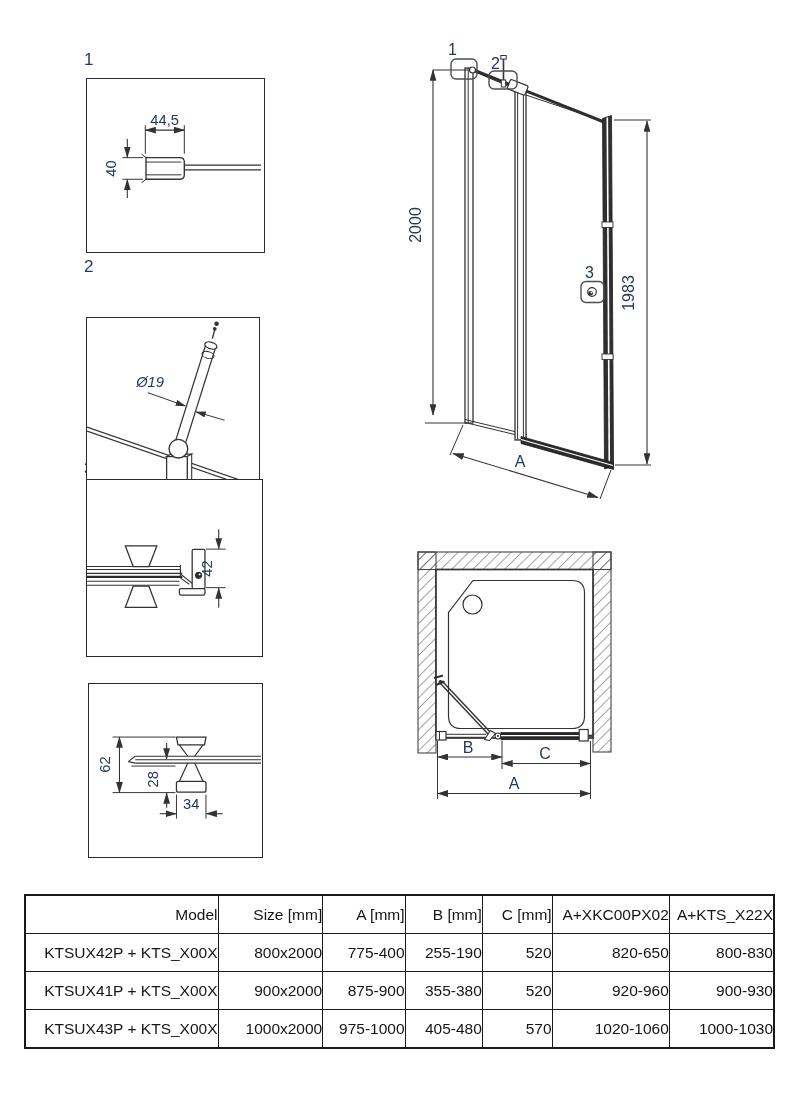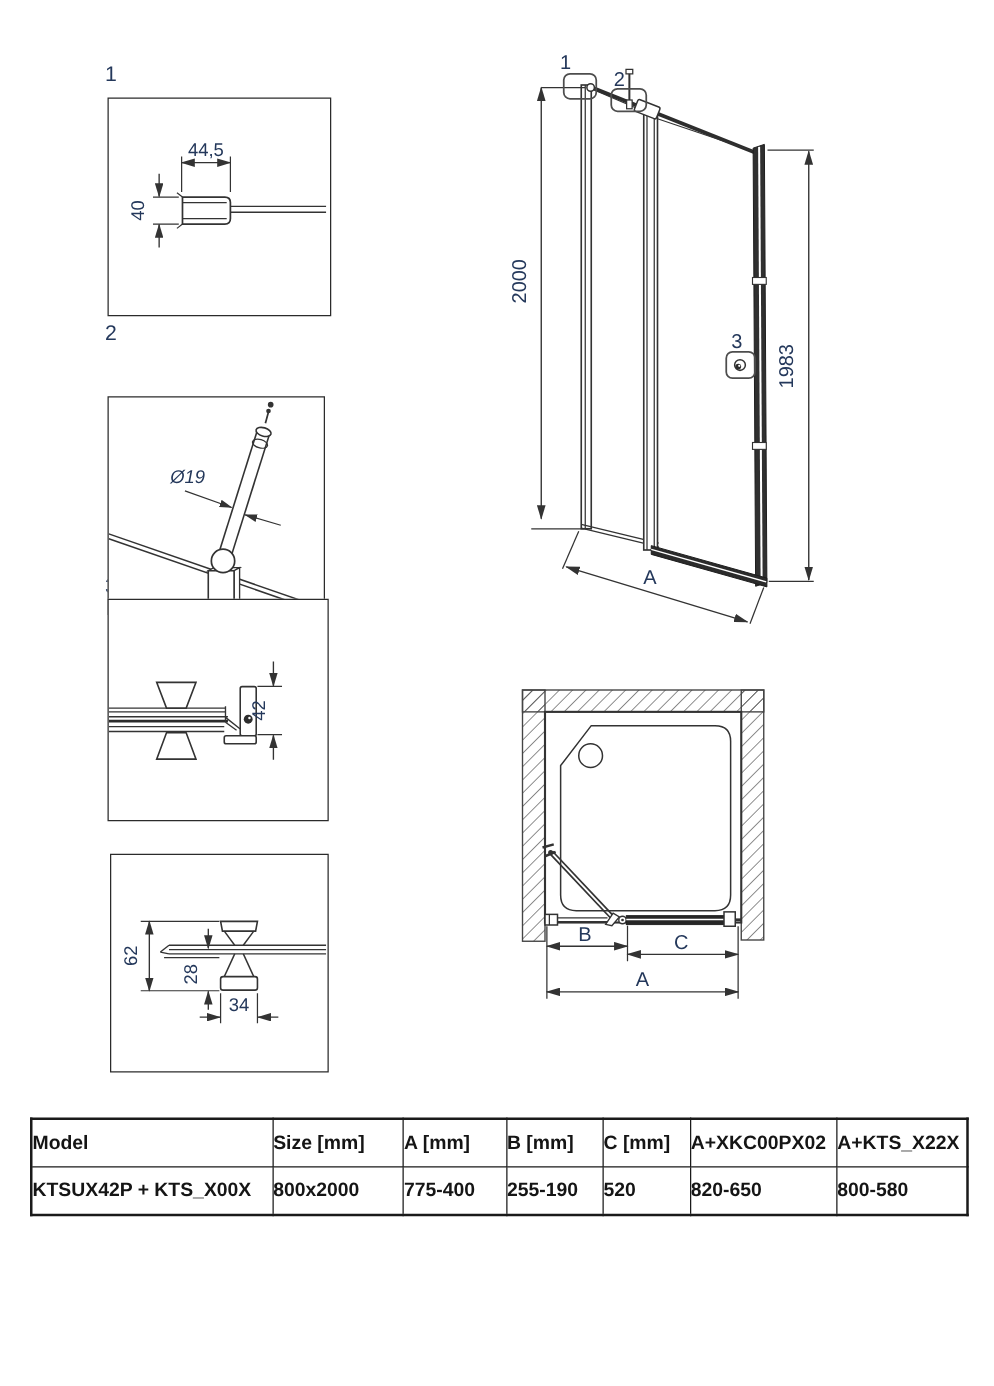--- a/index.html
+++ b/index.html
@@ -7,22 +7,22 @@
          font-family:"Liberation Sans",sans-serif;overflow:hidden;}
   .detail-box{position:absolute;border:1.6px solid #2b2b2b;background:#fff;box-sizing:border-box;}
   .detail-label{position:absolute;font-size:17px;color:#24385b;line-height:1;}
   .abs{position:absolute;}
   svg text{font-family:"Liberation Sans",sans-serif;}
   
   .spec-table-wrap{position:absolute;left:24px;top:894px;width:751px;}
   table.spec{border-collapse:collapse;width:100%;table-layout:fixed;
              border:2.5px solid #1a1a1a;color:#151515;}
   table.spec th, table.spec td{
-      border:1.8px solid #1a1a1a;text-align:left;vertical-align:middle;
-      font-size:15.5px;font-weight:bold;padding:0;height:37px;white-space:nowrap;overflow:hidden;}
+      border:1.8px solid #1a1a1a;text-align:right;vertical-align:middle;
+      font-size:15.5px;font-weight:normal;padding:0;height:37px;white-space:nowrap;overflow:hidden;}
 </style>
 </head>
 <body>
 
 <div class="sheet">
 
   <svg width="0" height="0" style="position:absolute">
     <defs>
       <marker id="arr" viewBox="0 0 10 6" refX="9.3" refY="3" markerWidth="10.5" markerHeight="6.3" orient="auto-start-reverse">
         <path d="M0,0L10,3L0,6Z" fill="#333"></path>
@@ -281,19 +281,37 @@
         </tr>
       </thead>
       <tbody>
         <tr>
           <td>KTSUX42P + KTS_X00X</td>
           <td>800x2000</td>
           <td>775-400</td>
           <td>255-190</td>
           <td>520</td>
           <td>820-650</td>
-          <td>800-580</td>
+          <td>800-830</td>
+        </tr>
+        <tr>
+          <td>KTSUX41P + KTS_X00X</td>
+          <td>900x2000</td>
+          <td>875-900</td>
+          <td>355-380</td>
+          <td>520</td>
+          <td>920-960</td>
+          <td>900-930</td>
+        </tr>
+        <tr>
+          <td>KTSUX43P + KTS_X00X</td>
+          <td>1000x2000</td>
+          <td>975-1000</td>
+          <td>405-480</td>
+          <td>570</td>
+          <td>1020-1060</td>
+          <td>1000-1030</td>
         </tr>
       </tbody>
     </table>
   </div>
 
 </div>
 
 </body></html>

